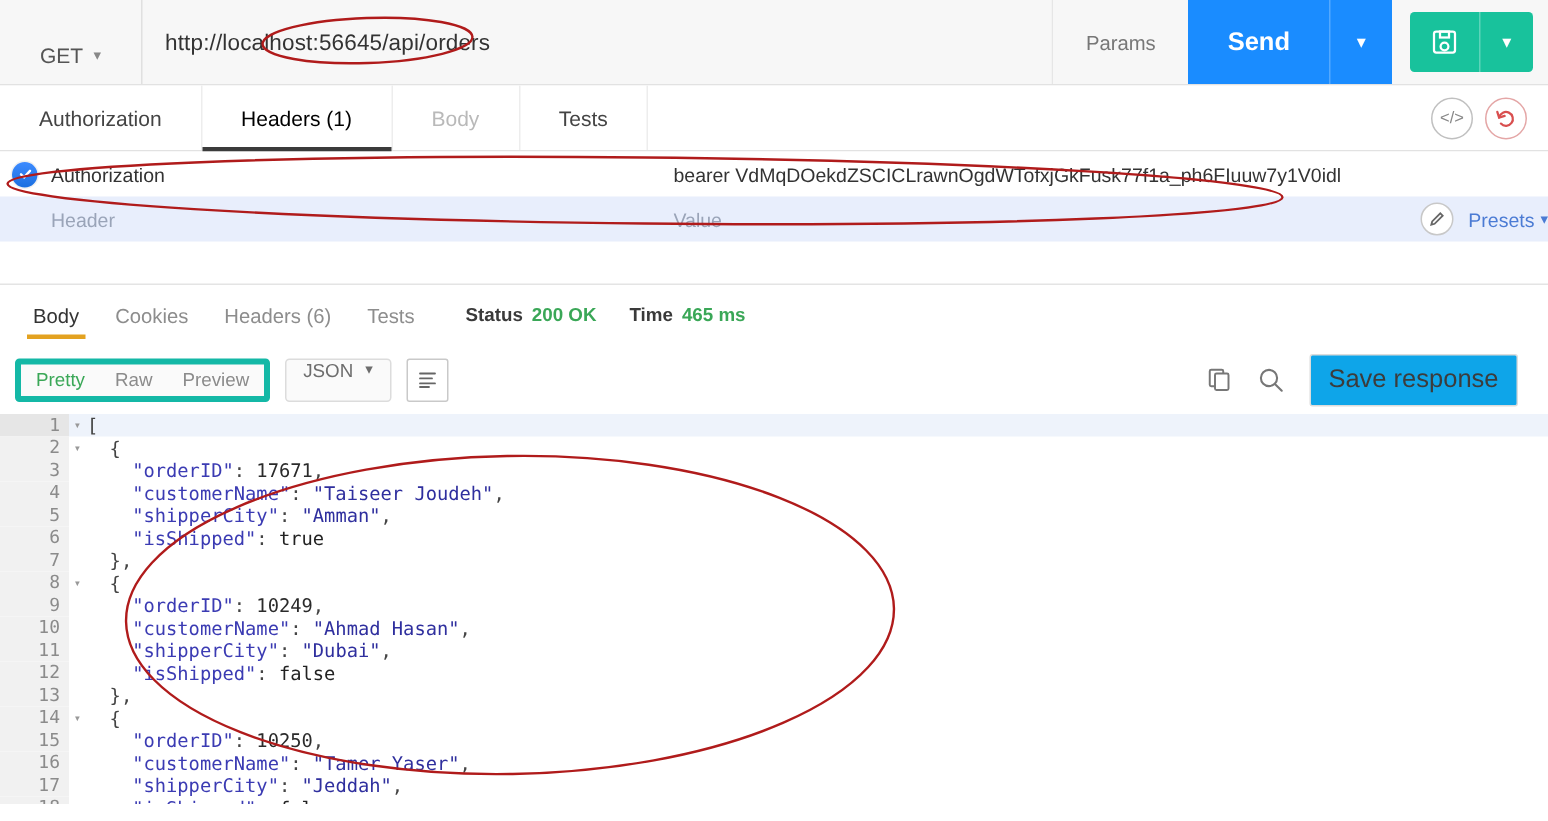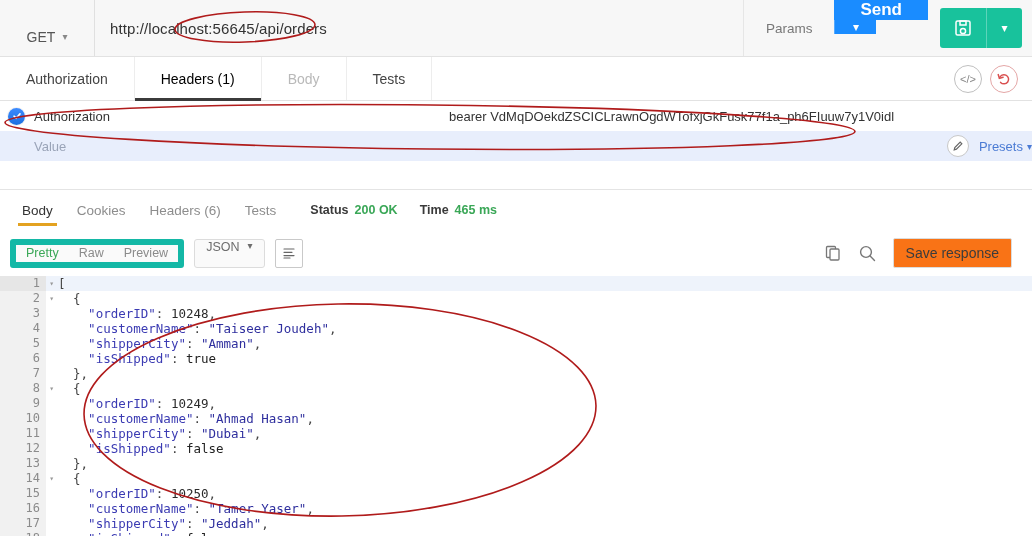--- a/index.html
+++ b/index.html
@@ -28,21 +28,21 @@
     flex: 1; display: flex; align-items: center;
     border-left: 1px solid #e0e0e0; background: #f7f7f7;
     padding-left: 15px; position: relative;
   }
   .url-text { font-size: 15px; color: #333; letter-spacing: .1px; }
   .params-btn {
     display: flex; align-items: center; padding: 0 22px;
     font-size: 13.5px; color: #777; cursor: pointer;
     border-left: 1px solid #e6e6e6; background: #f7f7f7;
   }
-  .send-group { display: flex; flex-direction: column; }
+  .send-group { display: flex; }
   .send-btn {
     background: #1a8cff; color: #fff; font-size: 17px; font-weight: bold;
     display: flex; align-items: center; padding: 0 26px; cursor: pointer;
   }
   .send-caret {
     background: #1a8cff; color: #fff; width: 42px;
     display: flex; align-items: center; justify-content: center;
     border-left: 1px solid rgba(255,255,255,.25); cursor: pointer; font-size: 12px;
   }
   .save-group { display: flex; margin: 8px 10px 8px 12px; border-radius: 3px; overflow: hidden; }
@@ -134,21 +134,21 @@
   .meta-group { display: flex; align-items: center; gap: 6px; margin-left: 22px; }
   .meta-label { font-size: 12.5px; color: #3a3a3a; font-weight: bold; }
   .meta-value { font-size: 12.5px; color: #3aa757; font-weight: bold; }
 
   
   .resp-toolbar {
     display: flex; align-items: center; height: 46px;
     padding: 0 10px; gap: 10px;
   }
   .seg {
-    display: flex; border: 6px solid #14b8a6; border-radius: 3px;
+    display: flex; border: 4px solid #14b8a6; border-radius: 3px;
     background: #fafafa; height: 29px; overflow: hidden;
   }
   .seg span {
     display: flex; align-items: center; padding: 0 10px;
     font-size: 12.5px; color: #8b8b8b; cursor: pointer;
   }
   .seg span.active { color: #3aa757; }
   .json-sel {
     display: flex; align-items: flex-start; gap: 8px; height: 29px;
     border: 1px solid #dcdcdc; border-radius: 3px; background: #fafafa;
@@ -158,23 +158,23 @@
     width: 28px; height: 29px; border: 1px solid #c9c9c9; border-radius: 2px;
     background: #fff; display: flex; align-items: center; justify-content: center;
     cursor: pointer; color: #666;
   }
   .toolbar-right {
     margin-left: auto; display: flex; align-items: center; gap: 16px;
     padding-right: 10px;
   }
   .icon-btn { cursor: pointer; color: #777; display: flex; align-items: center; }
   .save-resp {
-    height: 30px; border: 1px solid #dcdcdc; background: #f97316;
+    height: 35px; border: 1px solid #dcdcdc; background: #0ea5e9;
     border-radius: 2px; display: flex; align-items: center; padding: 0 12px;
-    font-size: 14px; color: #3c3c3c; cursor: pointer;
+    font-size: 17px; color: #3c3c3c; cursor: pointer;
   }
 
   
   .code-area {
     position: relative; height: 260px; overflow: hidden;
     font-family: "DejaVu Sans Mono", monospace; font-size: 12.5px;
     background: #fff;
   }
   .code-line { display: flex; height: 15px; line-height: 15px; }
   .code-line.hl .gutter { background: #e6e6e6; }
@@ -248,20 +248,21 @@
       <div class="hdr-check">
         <svg width="10" height="10" viewBox="0 0 10 10" fill="none" stroke="#ffffff" stroke-width="1.6" stroke-linecap="round">
           <path d="M2 5.2 L4.1 7.2 L8 2.9"></path>
         </svg>
       </div>
       <div class="hdr-key">Authorization</div>
       <div class="hdr-val">bearer VdMqDOekdZSCICLrawnOgdWTofxjGkFusk77f1a_ph6FIuuw7y1V0idl</div>
     </div>
     <div class="hdr-row empty">
       <div style="width:17px;margin-right:9px;flex:none"></div>
+      <div class="hdr-key ph">Header</div>
       <div class="hdr-val ph">Value</div>
       <div class="pencil-btn">
         <svg width="12" height="12" viewBox="0 0 12 12" fill="none" stroke="#666" stroke-width="1.2" stroke-linecap="round">
           <path d="M2.2 9.8 L2.8 7.6 L8.2 2.2 L9.8 3.8 L4.4 9.2 Z"></path>
         </svg>
       </div>
       <div class="presets">
         <span>Presets</span>
         <span style="font-size:10px">▾</span>
       </div>
@@ -320,21 +321,21 @@
       <div class="code-line hl">
         <div class="gutter">1<span class="fold">▾</span></div>
         <div class="code-text"><span class="p">[</span></div>
       </div>
       <div class="code-line">
         <div class="gutter">2<span class="fold">▾</span></div>
         <div class="code-text">  <span class="p">{</span></div>
       </div>
       <div class="code-line">
         <div class="gutter">3</div>
-        <div class="code-text">    <span class="k">"orderID"</span><span class="p">: </span><span class="n">10248</span><span class="p">,</span></div>
+        <div class="code-text">    <span class="k">"orderID"</span><span class="p">: </span><span class="n">17671</span><span class="p">,</span></div>
       </div>
       <div class="code-line">
         <div class="gutter">4</div>
         <div class="code-text">    <span class="k">"customerName"</span><span class="p">: </span><span class="s">"Taiseer Joudeh"</span><span class="p">,</span></div>
       </div>
       <div class="code-line">
         <div class="gutter">5</div>
         <div class="code-text">    <span class="k">"shipperCity"</span><span class="p">: </span><span class="s">"Amman"</span><span class="p">,</span></div>
       </div>
       <div class="code-line">

